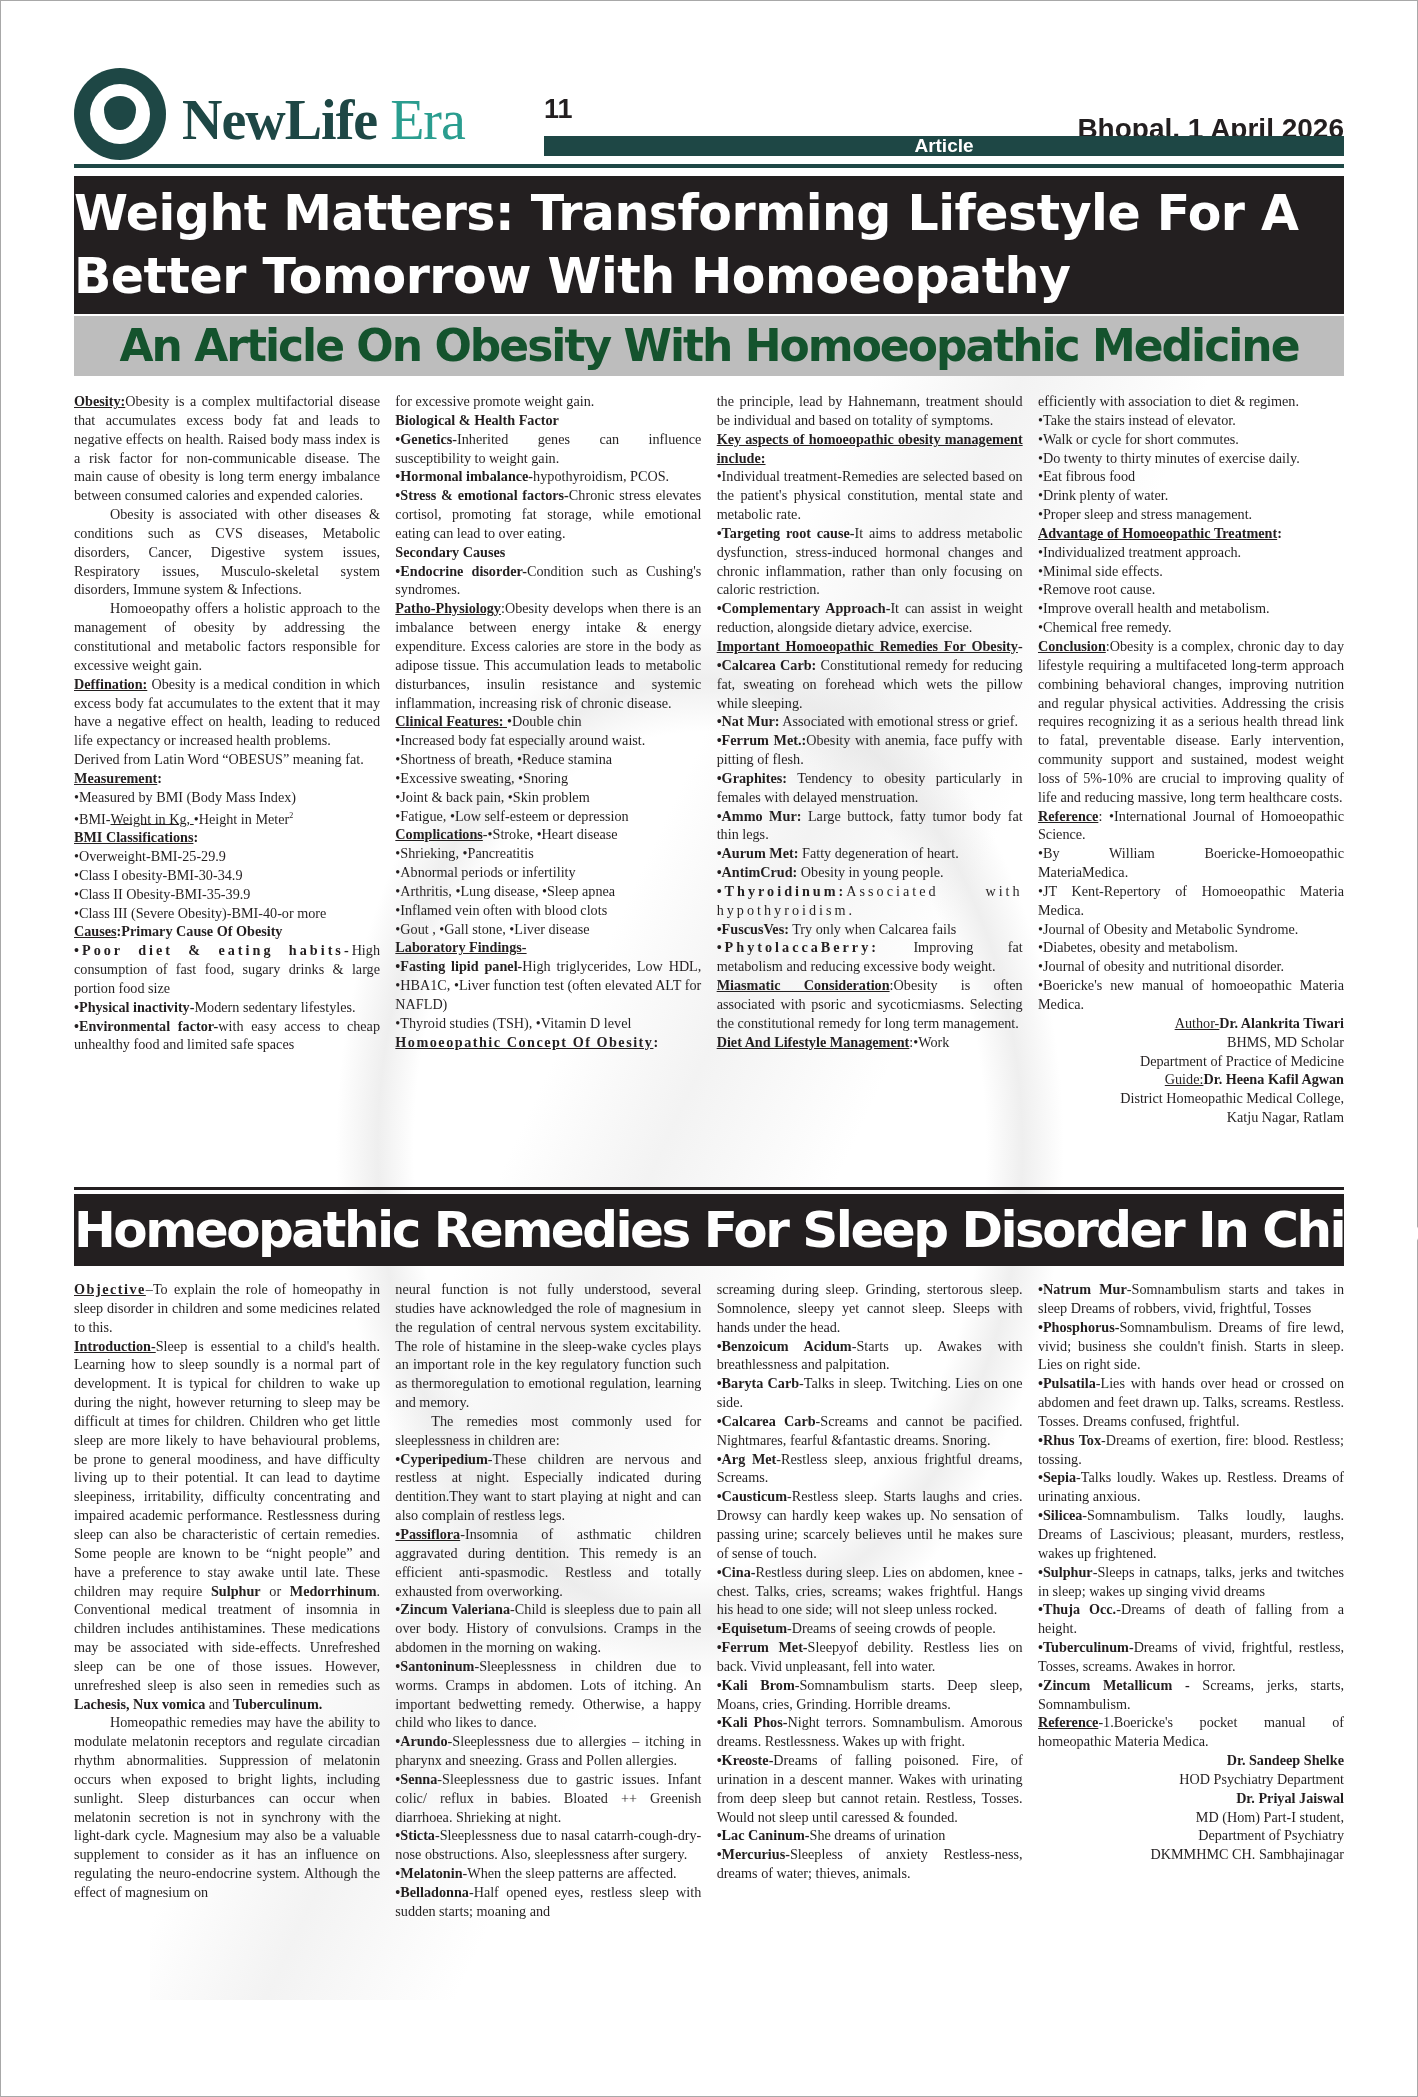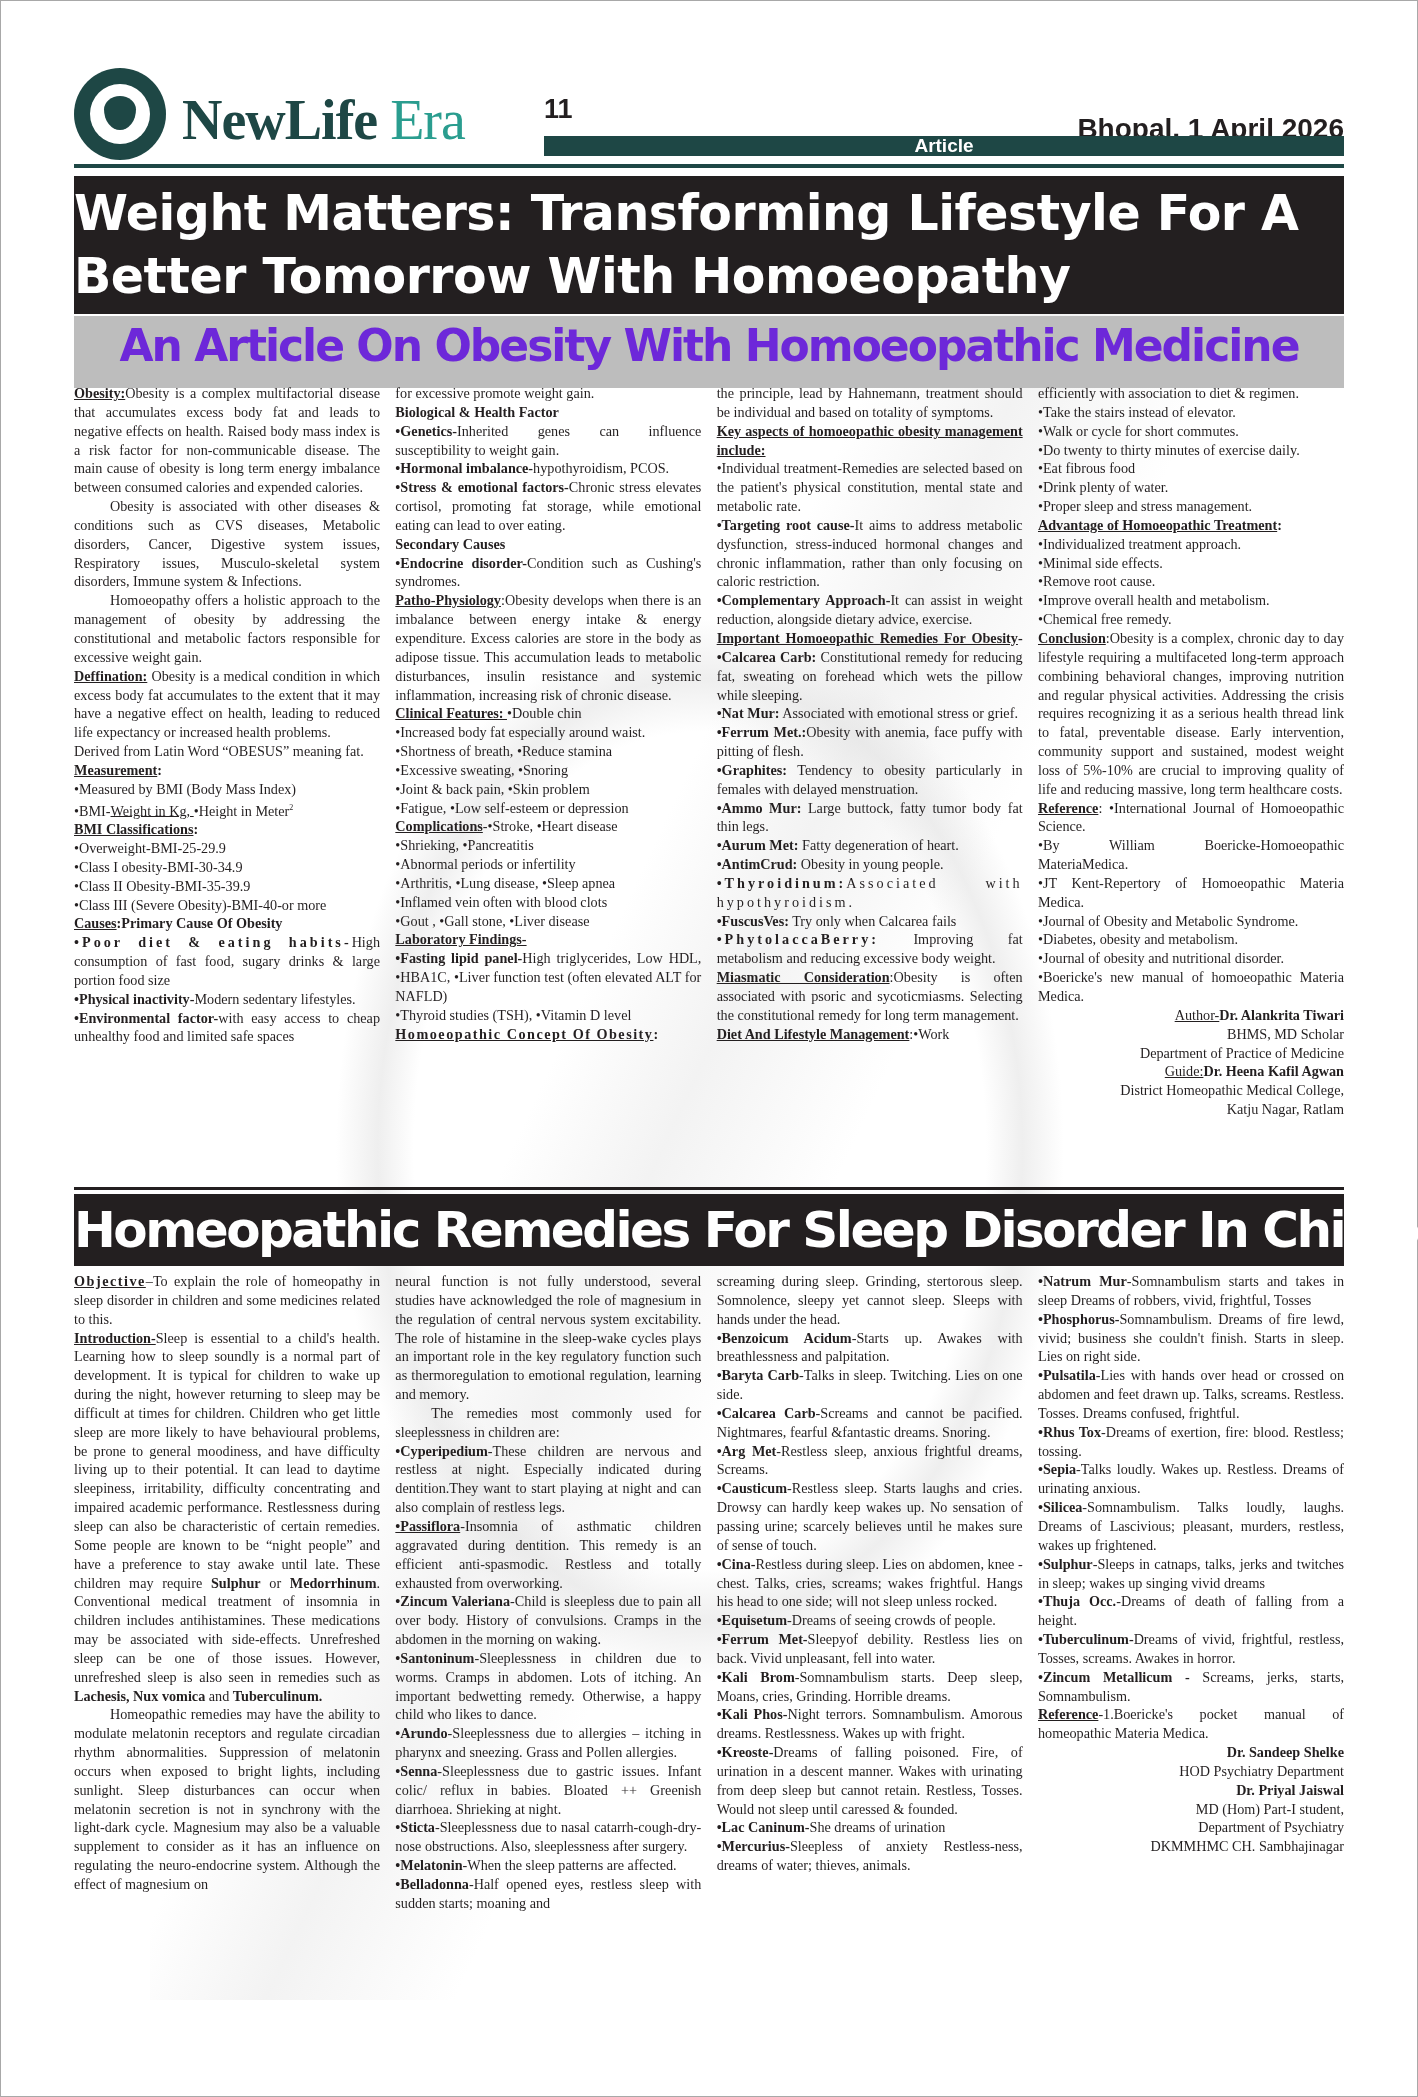--- a/index.html
+++ b/index.html
@@ -16,23 +16,23 @@
   .logo-mark::after{content:"";position:absolute;left:30px;top:28px;width:32px;height:34px;border-radius:50% 50% 50% 50% / 40% 40% 60% 60%;background:#1e4745;}
   .logo-text{position:absolute;left:108px;top:24px;font-family:Liberation Serif, serif;font-size:56px;font-weight:bold;letter-spacing:-1px;color:#1e4745;white-space:nowrap;line-height:1;}
   .logo-text .era{color:#2a9d8f;font-weight:normal;}
   .page-no{position:absolute;left:470px;top:26px;font-family:"Liberation Sans",sans-serif;font-weight:bold;font-size:27px;color:#231f20;}
   .dateline{position:absolute;right:0;top:26px;font-family:"Liberation Sans",sans-serif;font-weight:bold;font-size:28px;color:#231f20;margin-top:19px;}
   .section-bar{position:absolute;left:470px;top:68px;width:800px;height:20px;background:#1e4745;color:#ffffff;text-align:center;font-family:"Liberation Sans",sans-serif;font-weight:bold;font-size:19px;line-height:20px;}
   .rule-top{position:absolute;left:74px;top:164px;width:1270px;height:4px;background:#1e4745;}
   
   .headline1{position:absolute;left:74px;top:176px;width:1270px;height:138px;background:#231f20;color:#ffffff;box-sizing:border-box;padding:6px 4px 0 0;
     font-family:"DejaVu Sans",sans-serif;font-weight:bold;font-size:49px;line-height:63px;letter-spacing:-0.5px;}
-  .subhead1{position:absolute;left:74px;top:316px;width:1270px;height:72px;background:#bdbdbd;color:#6d28d9;text-align:center;
+  .subhead1{position:absolute;left:74px;top:316px;width:1270px;height:60px;background:#bdbdbd;color:#14532d;text-align:center;
     font-family:"DejaVu Sans",sans-serif;font-weight:bold;font-size:44px;line-height:60px;letter-spacing:-2px;transform-origin:center;}
-  .cols{position:absolute;left:74px;width:1270px;display:flex;justify-content:space-between;}
+  .cols{position:absolute;left:74px;width:1270px;display:flex;justify-content:space-between;margin-top:8px;}
   .cols1{top:384px;height:795px;}
   .cols2{top:1272px;height:750px;}
   .col{width:306px;font-size:14.2px;line-height:18.85px;text-align:justify;hyphens:none;}
   .col p{margin:0;}
   .col .ind{text-indent:36px;}
   .col b.h, .col .u{text-decoration:underline;}
   .col .h{font-weight:bold;}
   .col .right{text-align:right;}
   .rule-mid{position:absolute;left:74px;top:1187px;width:1270px;height:3px;background:#231f20;}
   .headline2{position:absolute;left:74px;top:1194px;width:1270px;height:72px;background:#231f20;color:#ffffff;text-align:center;

